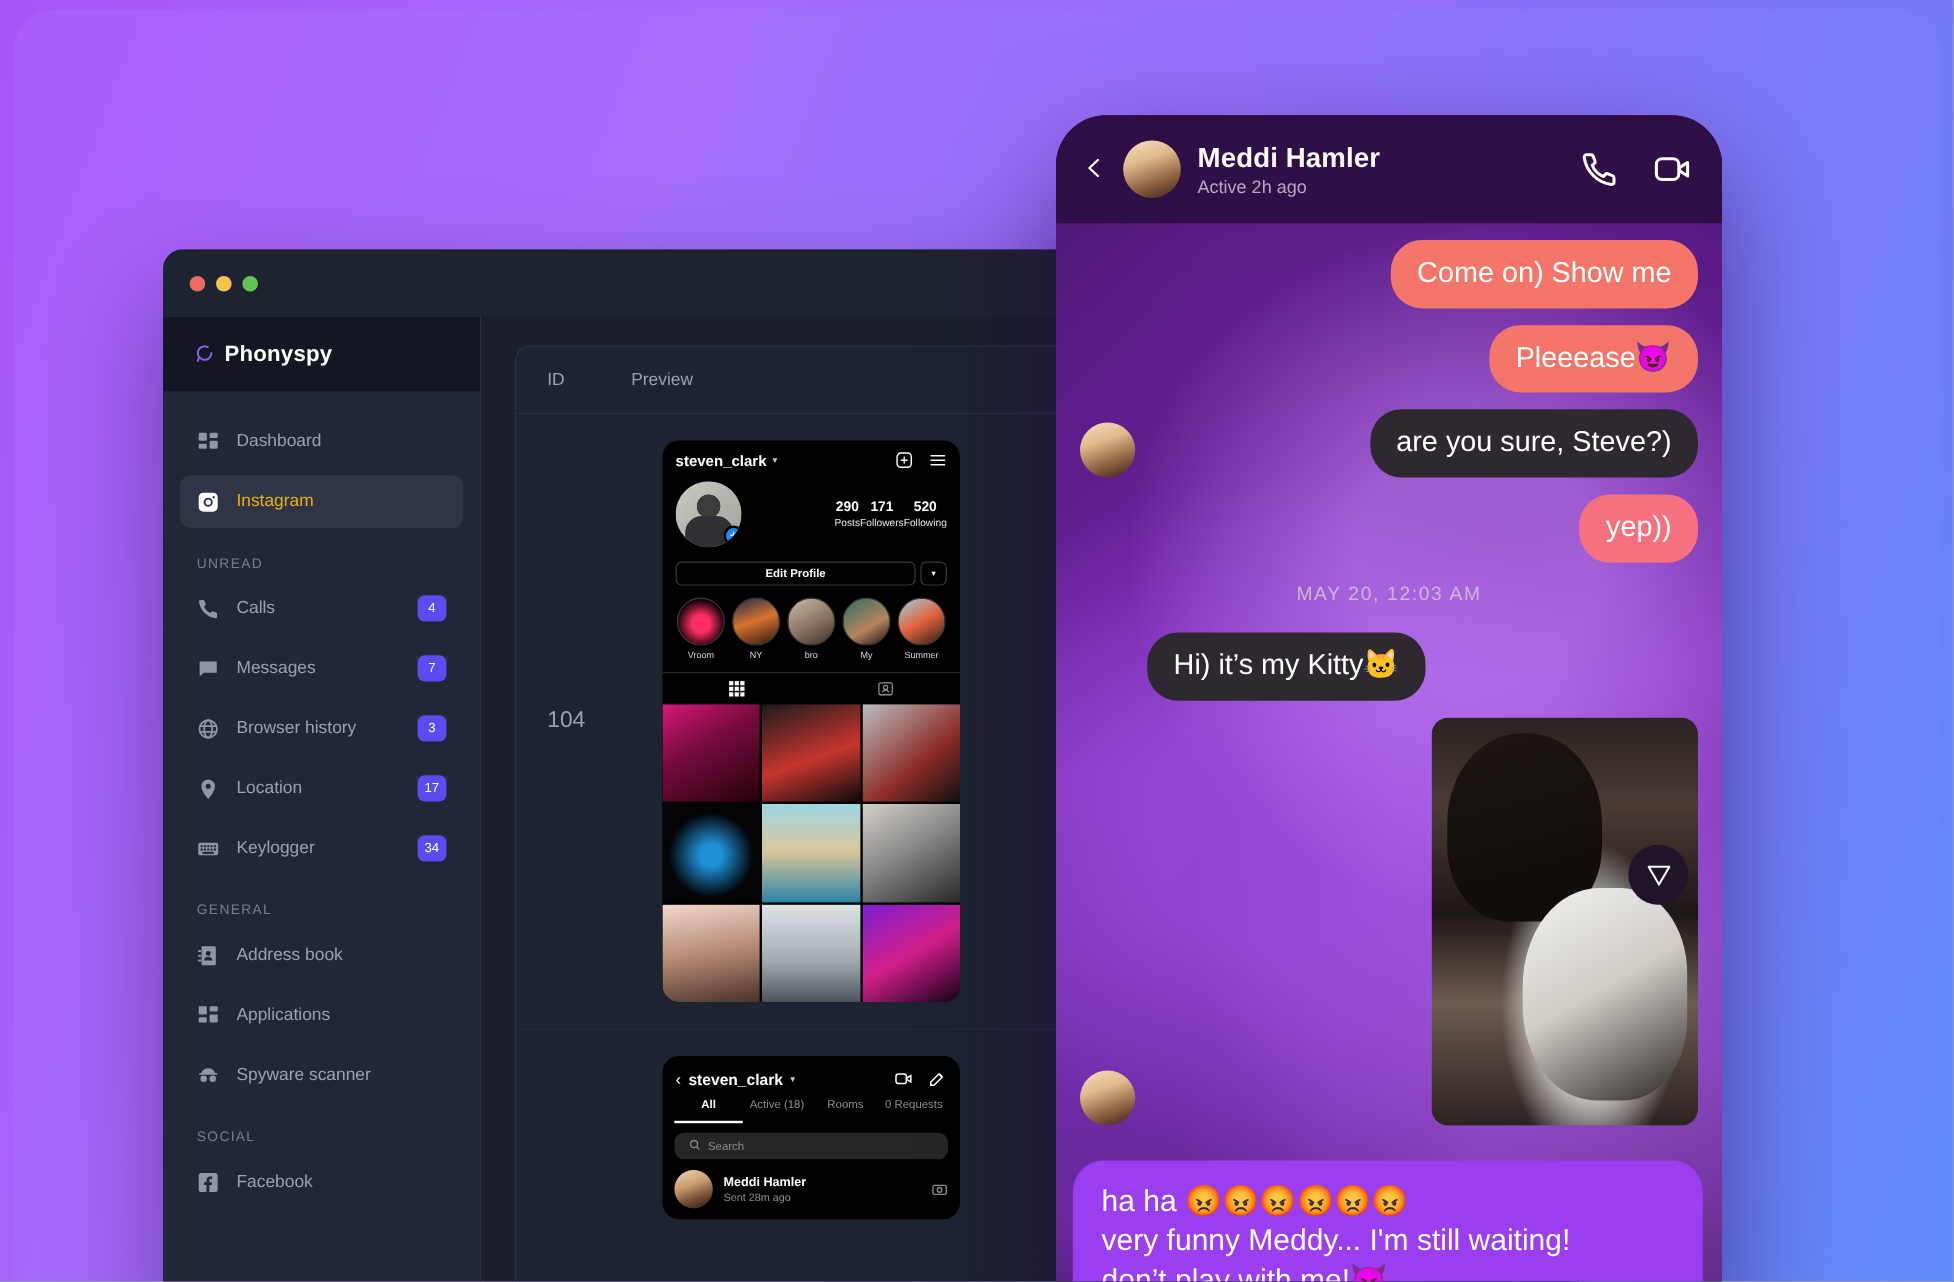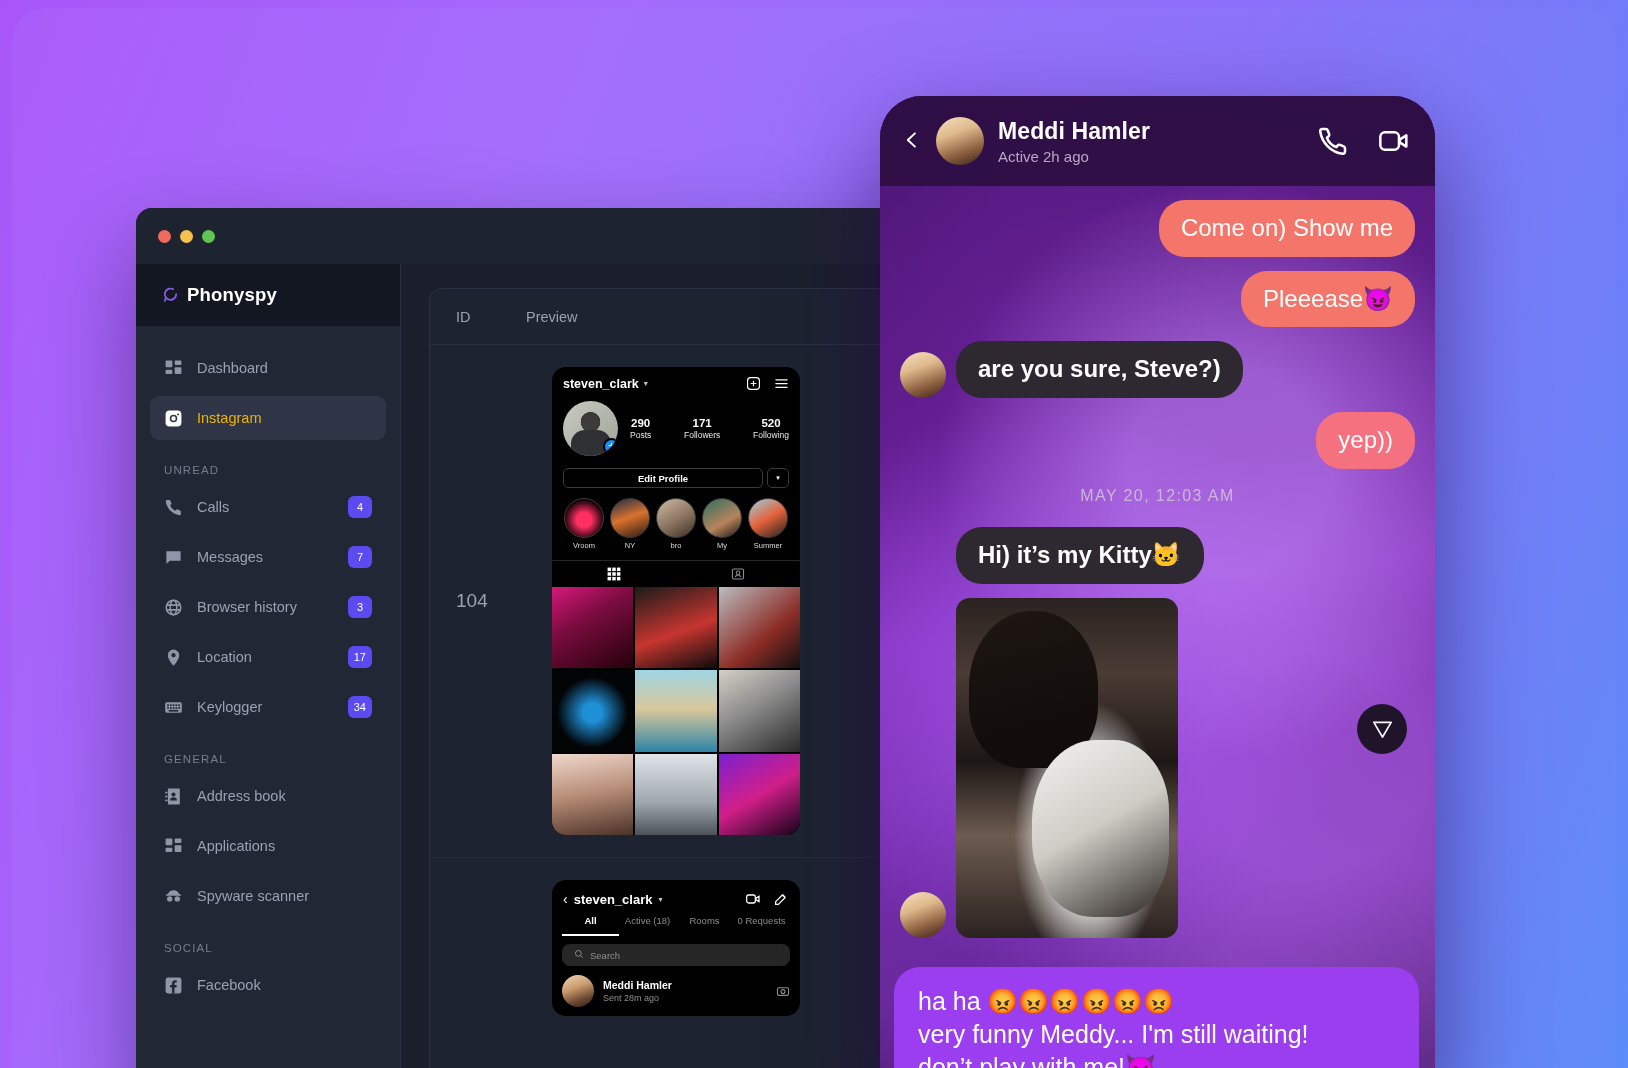--- a/index.html
+++ b/index.html
@@ -215,21 +215,21 @@
     width: 17px; height: 17px;
     border-radius: 50%;
     background: #1a8cff;
     border: 2px solid #000;
     color: #fff;
     font-size: 12px;
     line-height: 13px;
     text-align: center;
     z-index: 3;
   }
-  .ig-stats { display: flex; flex: 1; justify-content: space-between; }
+  .ig-stats { display: flex; flex: 1; justify-content: flex-end; }
   .ig-stat { text-align: center; }
   .ig-stat-num { font-size: 11.5px; font-weight: bold; }
   .ig-stat-lbl { font-size: 8.5px; color: #e8e8e8; margin-top: 1px; }
 
   .ig-buttons { display: flex; gap: 4px; padding: 12px 11px 0 11px; }
   .ig-edit {
     flex: 1;
     border: 1px solid #3a3a3a;
     border-radius: 5px;
     height: 20px;
@@ -378,21 +378,21 @@
 
   .chat {
     position: relative;
     z-index: 4;
     padding: 14px 20px 0 20px;
     height: 920px;
     overflow: hidden;
   }
   .row { display: flex; margin-bottom: 14px; align-items: flex-end; }
   .row.out { justify-content: flex-end; }
-  .row.in { justify-content: flex-start; gap: 10px; font-weight: bold; }
+  .row.in { justify-content: space-between; gap: 10px; }
   .bubble {
     border-radius: 26px;
     padding: 13px 22px;
     font-size: 24px;
     color: #fff;
     line-height: 1.28;
     max-width: 420px;
   }
   .bubble.salmon { background: #f4766b; }
   .bubble.pink   { background: #f5717f; }

